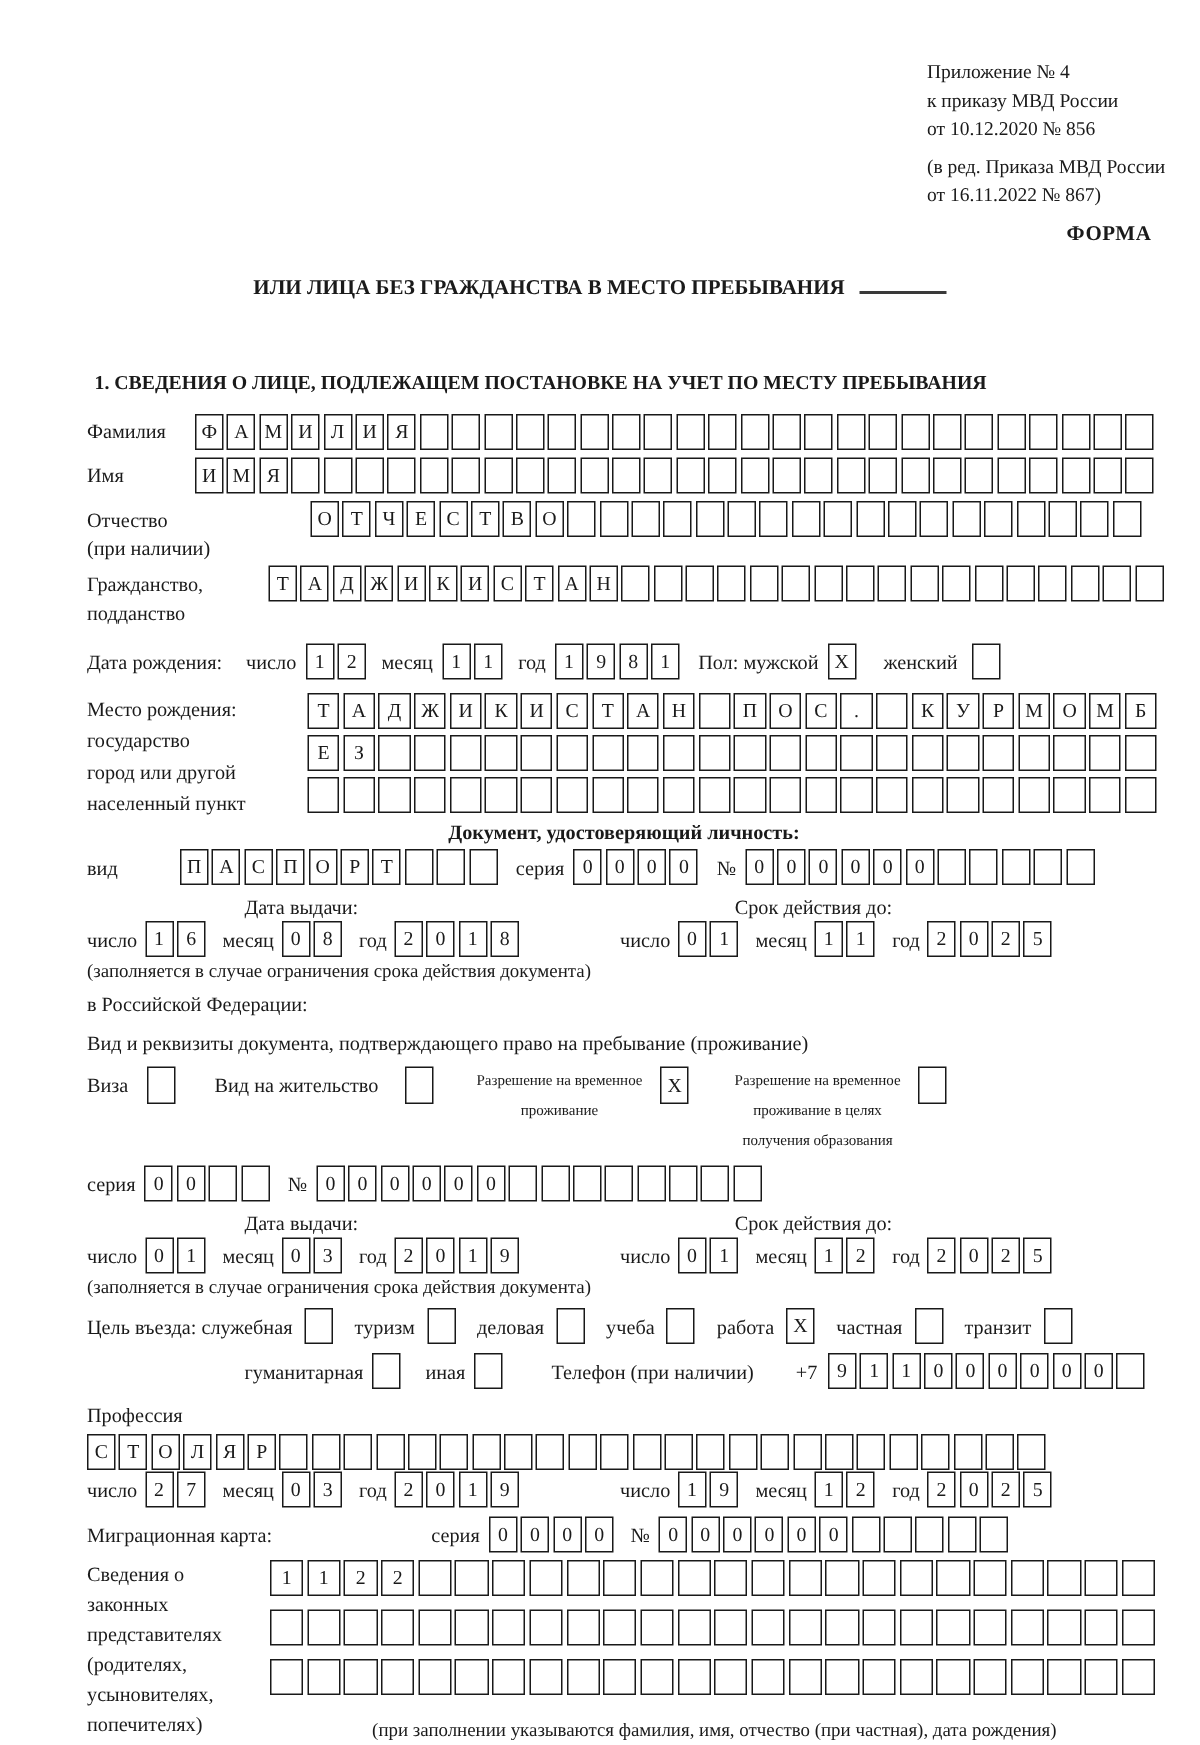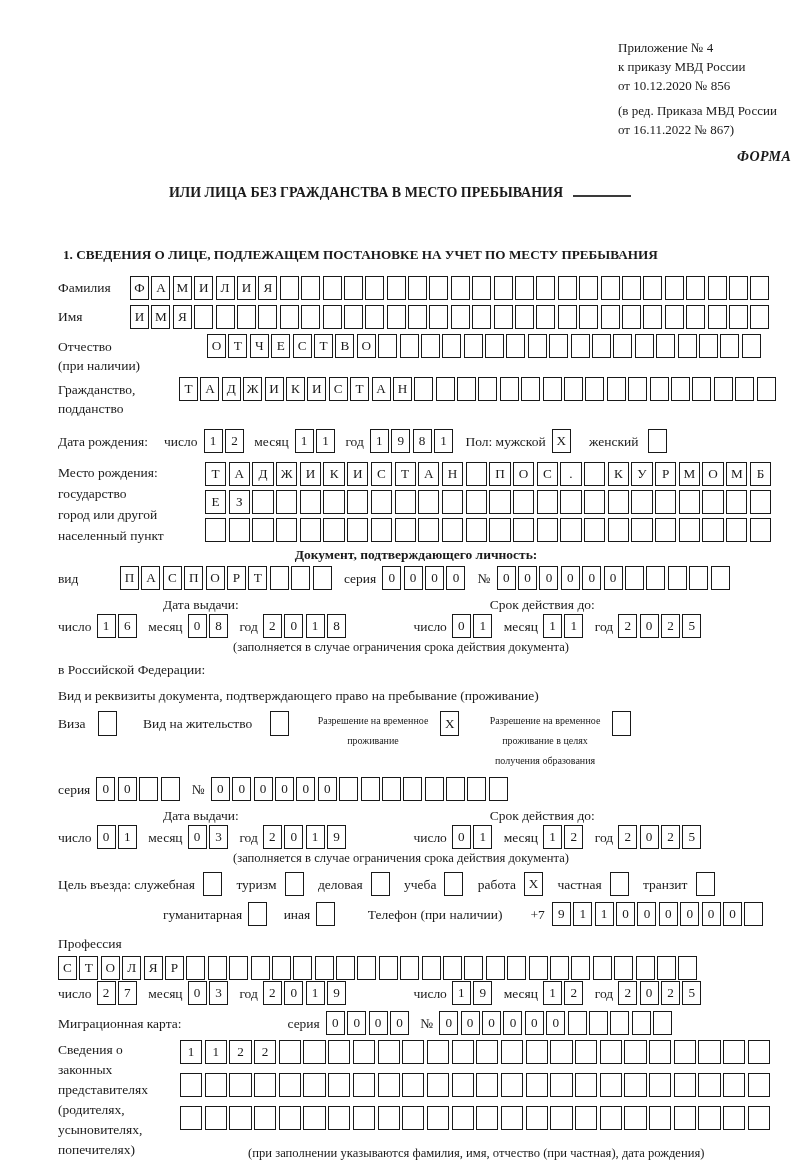--- a/index.html
+++ b/index.html
@@ -1,21 +1,21 @@
 <!DOCTYPE html>
 <html lang="ru"><head>
 <meta charset="utf-8">
 <style>
   html,body{margin:0;padding:0;background:#ffffff;}
   .page{position:relative;width:800px;height:1163px;background:#ffffff;overflow:hidden;
         font-family:"Liberation Serif","DejaVu Serif",serif;color:#1a1a1a;}
   
   .annot{position:absolute;left:618px;top:38px;font-size:13px;line-height:19px;}
   .annot div:nth-child(4){margin-top:6px;}
-  .forma{position:absolute;left:737px;top:149px;font-weight:bold;font-size:14px;letter-spacing:.4px;font-style:italic;}
+  .forma{position:absolute;left:711px;top:149px;font-weight:bold;font-size:14px;letter-spacing:.4px;}
   
   .title{position:absolute;left:0;top:181px;width:100%;text-align:center;font-weight:bold;font-size:14px;line-height:23px;}
   .blank-line{display:inline-block;width:58px;height:13px;border-bottom:2px solid #3a3a3a;margin-left:10px;}
   .section-heading{position:absolute;left:63px;top:246px;width:715px;font-weight:bold;font-size:13.2px;line-height:17px;}
   
   #form-body{position:absolute;left:58px;top:276px;width:722px;}
   .form-line{display:flex;align-items:flex-start;margin-top:5px;}
   .lbl{flex:none;font-size:13.5px;line-height:24px;}
   .lbl div{white-space:nowrap;}
   .text{font-size:13.5px;line-height:25px;white-space:nowrap;margin-right:6px;}
@@ -47,21 +47,21 @@
   [data-line="iddoc"] > div:nth-child(1){width:56px;}
   [data-line="iddoc"] .cells{margin-right:10px;}
   [data-line="iddoc-datelabels"],[data-line="resdoc-datelabels"],[data-line="entry-datelabels"]{margin-top:5px;}
   [data-line$="datelabels"] .text{line-height:17px;}
   [data-line$="datelabels"] > div:nth-child(1){margin-left:105px;}
   [data-line$="datelabels"] > div:nth-child(2){margin-left:245px;}
   [data-line$="-dates"]{margin-top:1px;}
   [data-line$="-dates"] .text{margin-right:5px;}
   [data-line$="-dates"] .cells{margin-right:9px;}
   [data-line$="-dates"] > div:nth-child(7){margin-left:56px;}
-  [data-line="iddoc-note"],[data-line="resdoc-note"]{margin-top:0;justify-content:center;padding-right:36px;}
+  [data-line="iddoc-note"],[data-line="resdoc-note"]{margin-top:0;justify-content:flex-start;padding-right:36px;}
   [data-line="resdoc-intro1"]{margin-top:6px;}
   [data-line="resdoc-intro1"] .text,[data-line="resdoc-intro2"] .text{line-height:20px;}
   [data-line="resdoc-intro2"]{margin-top:5px;}
   [data-line="resdoc-types"]{margin-top:5px;}
   [data-line="resdoc-types"] .cell{height:25px;}
   [data-line="resdoc-types"] > div:nth-child(2){margin:0 24px 0 6px;}
   [data-line="resdoc-types"] > div:nth-child(4){margin:0 26px 0 12px;}
   [data-line="resdoc-types"] > div:nth-child(6){margin:0 28px 0 12px;}
   [data-line="resdoc-types"] > div:nth-child(8){margin-left:12px;}
   [data-line="resdoc-series"]{margin-top:6px;}
@@ -357,21 +357,21 @@
             <div class="cell"></div>
             <div class="cell"></div>
             <div class="cell"></div>
             <div class="cell"></div>
             <div class="cell"></div>
             <div class="cell"></div>
           </div>
         </div>
       </div>
       <div class="form-line" data-line="iddoc-heading">
-        <div class="text">Документ, подтверждающего личность:</div>
+        <div class="text">Документ, удостоверяющий личность:</div>
       </div>
       <div class="form-line" data-line="iddoc">
         <div class="text">вид</div>
         <div class="cells">
           <div class="cell">П</div>
           <div class="cell">А</div>
           <div class="cell">С</div>
           <div class="cell">П</div>
           <div class="cell">О</div>
           <div class="cell">Р</div>

